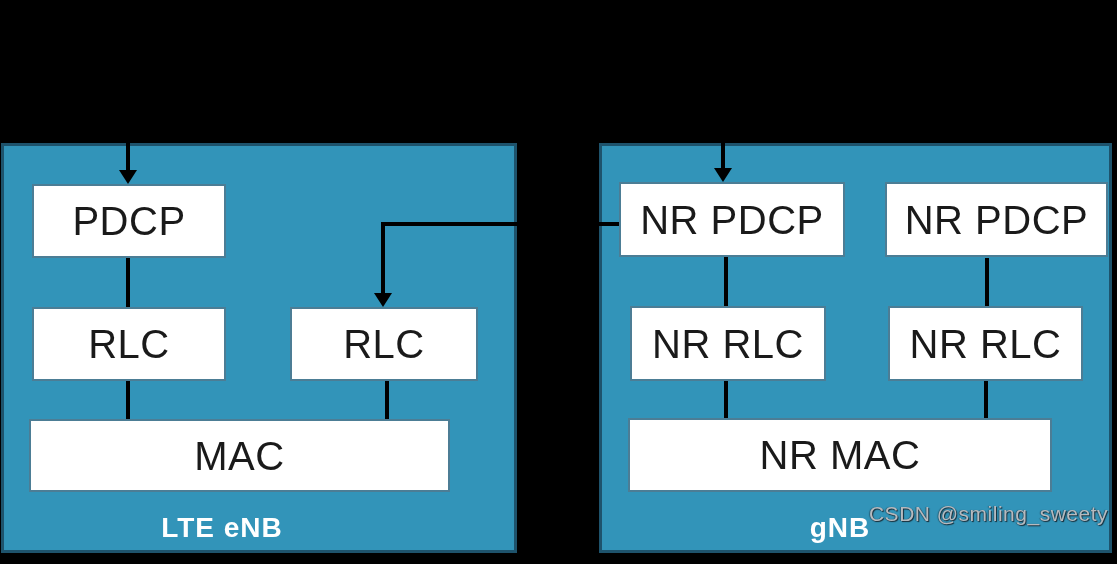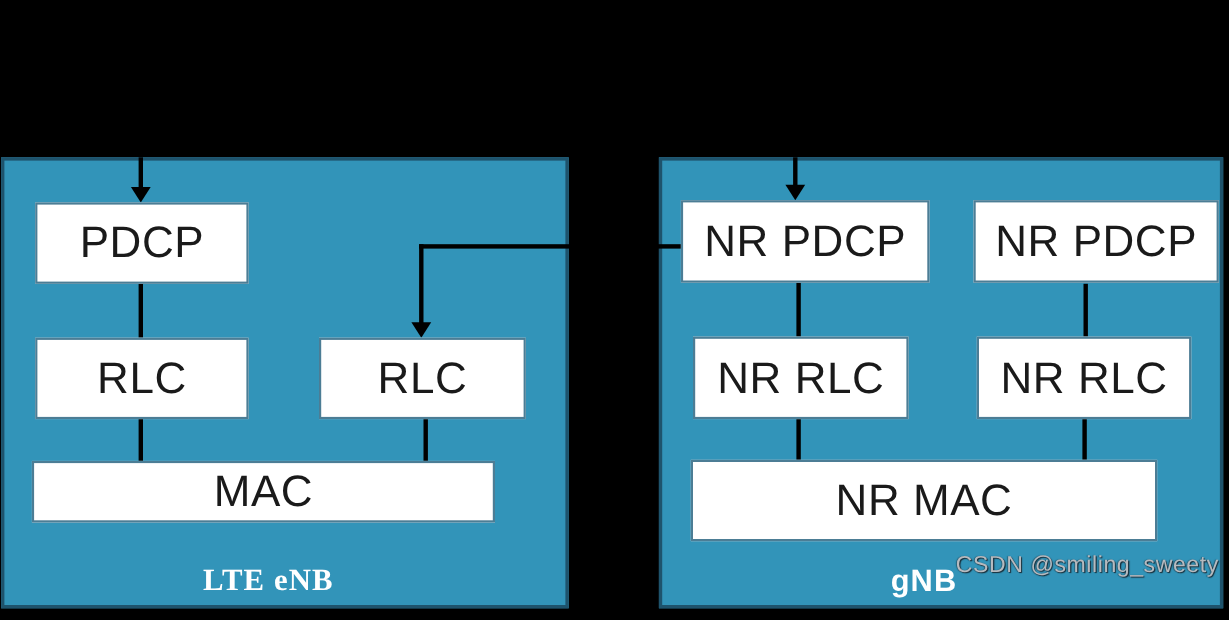--- a/index.html
+++ b/index.html
@@ -84,26 +84,26 @@
   <div class="vline" style="left:385px;top:381px;height:38px;"></div>
 
   <div class="vline" style="left:724px;top:257px;height:49px;"></div>
   <div class="vline" style="left:724px;top:381px;height:37px;"></div>
   <div class="vline" style="left:985px;top:258px;height:48px;"></div>
   <div class="vline" style="left:984px;top:381px;height:37px;"></div>
 
   <div class="node" style="left:32px;top:184px;width:194px;height:74px;">PDCP</div>
   <div class="node" style="left:32px;top:307px;width:194px;height:74px;">RLC</div>
   <div class="node" style="left:290px;top:307px;width:188px;height:74px;">RLC</div>
-  <div class="node" style="left:29px;top:419px;width:421px;height:56px;">MAC</div>
+  <div class="node" style="left:29px;top:419px;width:421px;height:73px;">MAC</div>
 
   <div class="node" style="left:619px;top:182px;width:226px;height:75px;">NR PDCP</div>
   <div class="node" style="left:885px;top:182px;width:223px;height:75px;">NR PDCP</div>
   <div class="node" style="left:630px;top:306px;width:196px;height:75px;">NR RLC</div>
   <div class="node" style="left:888px;top:306px;width:195px;height:75px;">NR RLC</div>
   <div class="node" style="left:628px;top:418px;width:424px;height:74px;text-align:center;">NR MAC</div>
 
-  <div class="group-title" style="left:134px;font-family:Liberation Serif, serif;">LTE eNB</div>
+  <div class="group-title" style="left:112px;">LTE eNB</div>
   <div class="group-title" style="left:730px;">gNB</div>
 
   <div class="watermark">CSDN @smiling_sweety</div>
 
 </div>
 
 </body></html>

